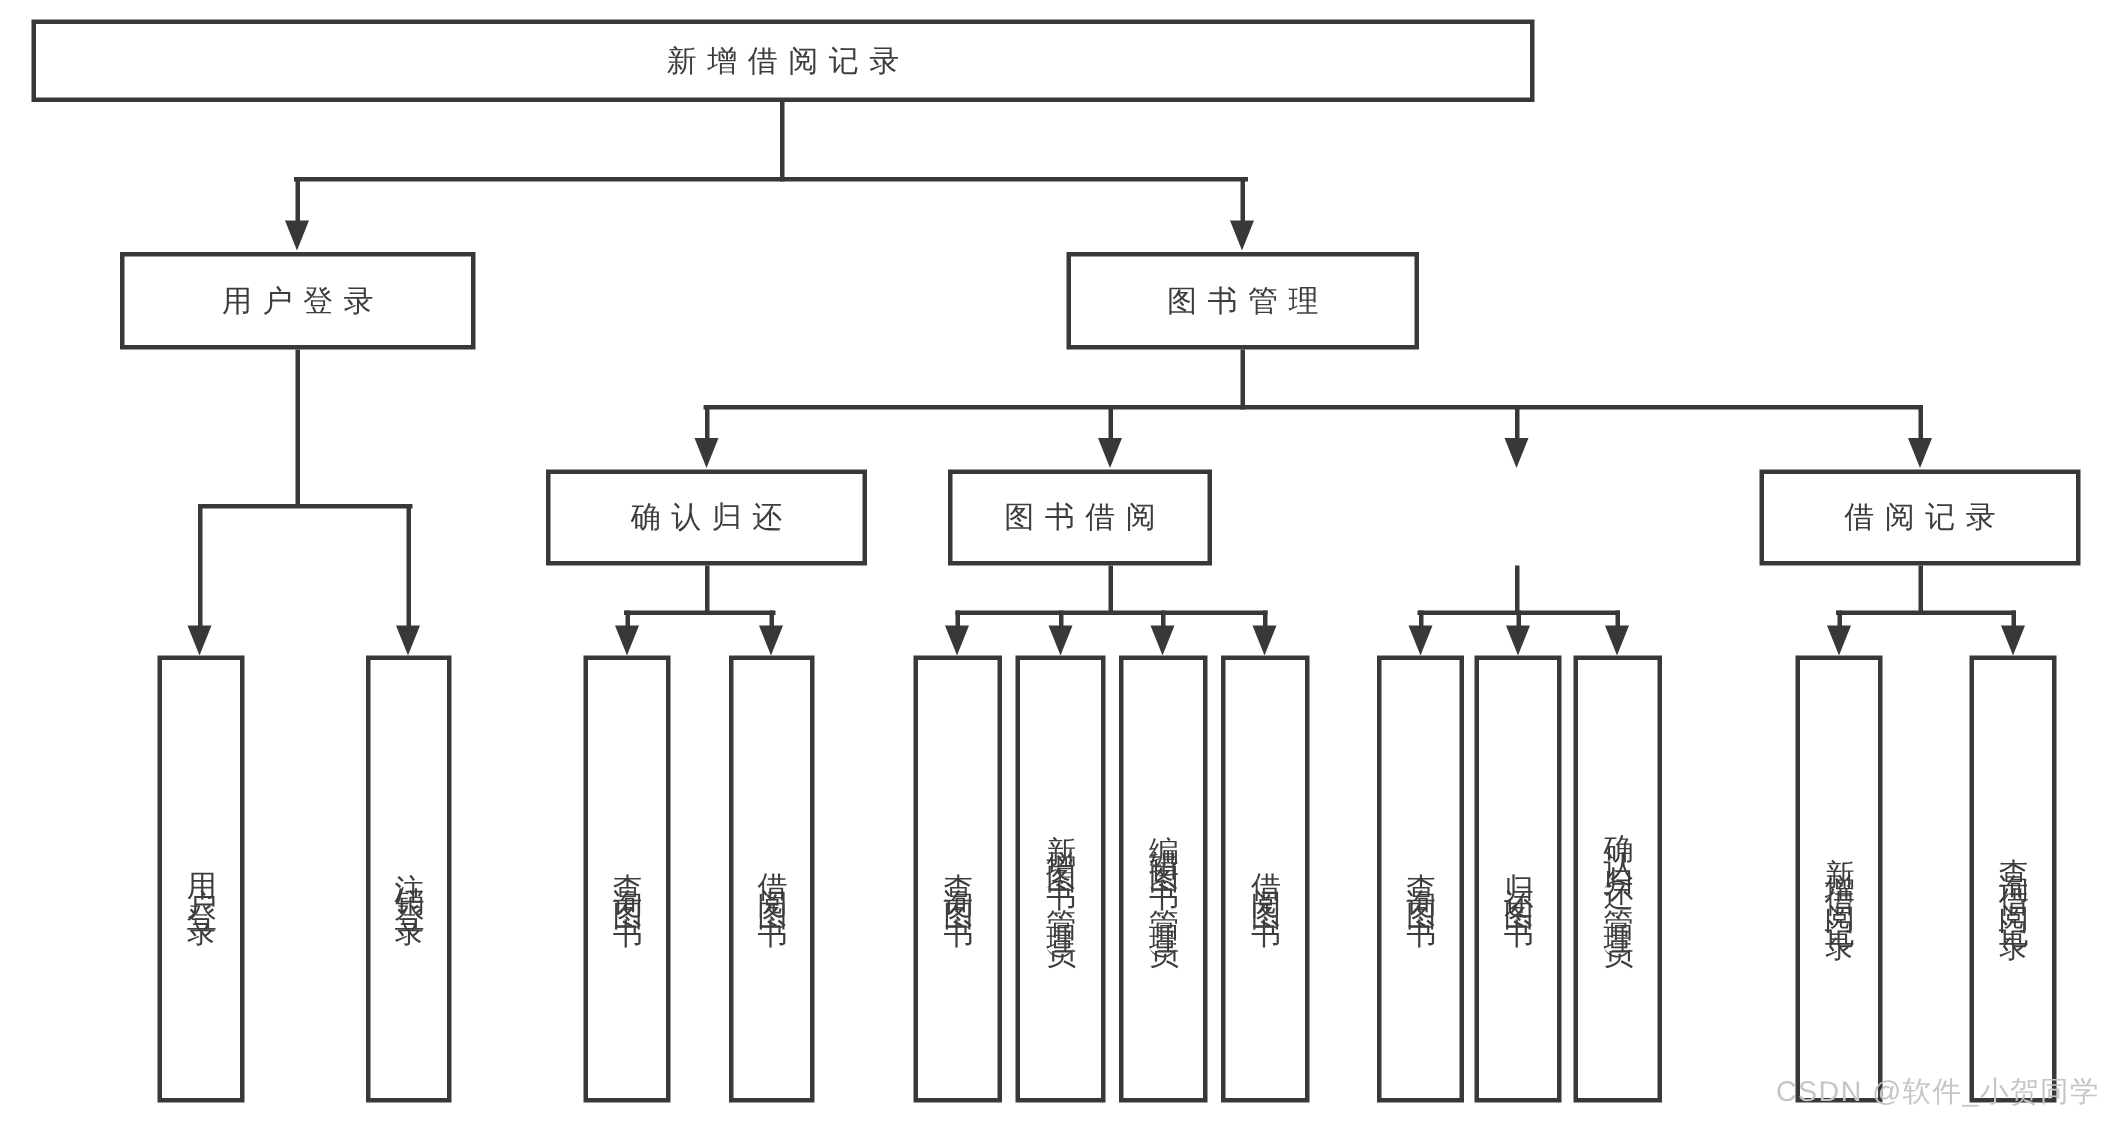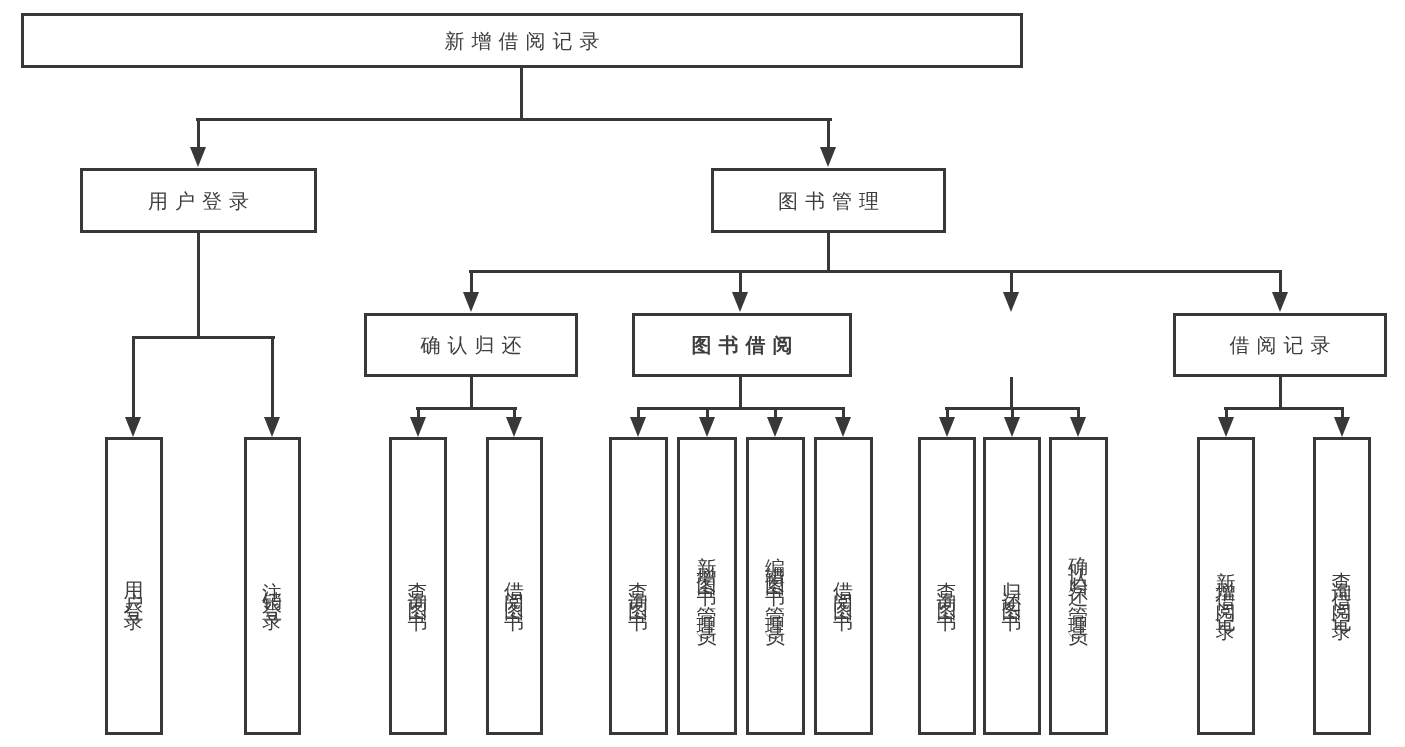--- a/index.html
+++ b/index.html
@@ -87,21 +87,21 @@
   <div class="ln ln-v" style="left:470px;top:270px;height:24px;"></div>
   <div class="arr" style="left:463px;top:292px;"></div>
   <div class="ln ln-v" style="left:739px;top:270px;height:24px;"></div>
   <div class="arr" style="left:732px;top:292px;"></div>
   <div class="ln ln-v" style="left:1010px;top:270px;height:24px;"></div>
   <div class="arr" style="left:1003px;top:292px;"></div>
   <div class="ln ln-v" style="left:1279px;top:270px;height:24px;"></div>
   <div class="arr" style="left:1272px;top:292px;"></div>
 
   <div class="box" style="left:364px;top:313px;width:214px;height:64px;">确认归还</div>
-  <div class="box" style="left:632px;top:313px;width:220px;height:64px;font-weight:bold;">图书借阅</div>
+  <div class="box" style="left:632px;top:313px;width:176px;height:64px;">图书借阅</div>
   <div class="box" style="left:1173px;top:313px;width:214px;height:64px;">借阅记录</div>
 
   <div class="ln ln-v" style="left:470px;top:377px;height:32px;"></div>
   <div class="ln ln-v" style="left:739px;top:377px;height:32px;"></div>
   <div class="ln ln-v" style="left:1010px;top:377px;height:32px;"></div>
   <div class="ln ln-v" style="left:1279px;top:377px;height:32px;"></div>
 
   <div class="ln ln-h" style="left:416px;top:407px;width:101px;"></div>
   <div class="ln ln-h" style="left:637px;top:407px;width:208px;"></div>
   <div class="ln ln-h" style="left:945px;top:407px;width:135px;"></div>
@@ -144,14 +144,15 @@
   <div class="box vbox" style="left:746px;top:437px;width:59px;height:298px;">编辑图书（管理员）</div>
   <div class="box vbox" style="left:814px;top:437px;width:59px;height:298px;">借阅图书</div>
 
   <div class="box vbox" style="left:918px;top:437px;width:58px;height:298px;">查询图书</div>
   <div class="box vbox" style="left:983px;top:437px;width:58px;height:298px;">归还图书</div>
   <div class="box vbox" style="left:1049px;top:437px;width:59px;height:298px;">确认归还（管理员）</div>
 
   <div class="box vbox" style="left:1197px;top:437px;width:58px;height:298px;">新增借阅记录</div>
   <div class="box vbox" style="left:1313px;top:437px;width:58px;height:298px;">查询借阅记录</div>
 
+  <div class="watermark">CSDN @软件_小贺同学</div>
 
 </div>
 
 </body></html>

